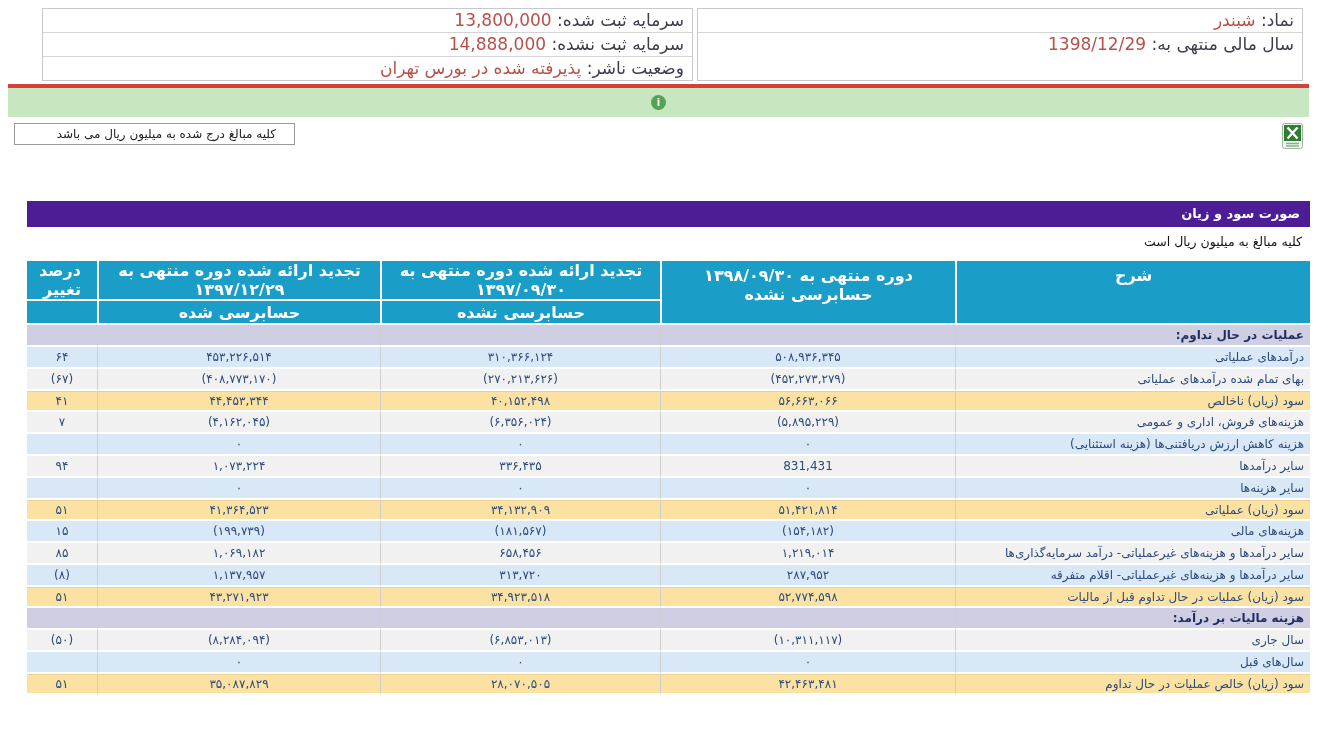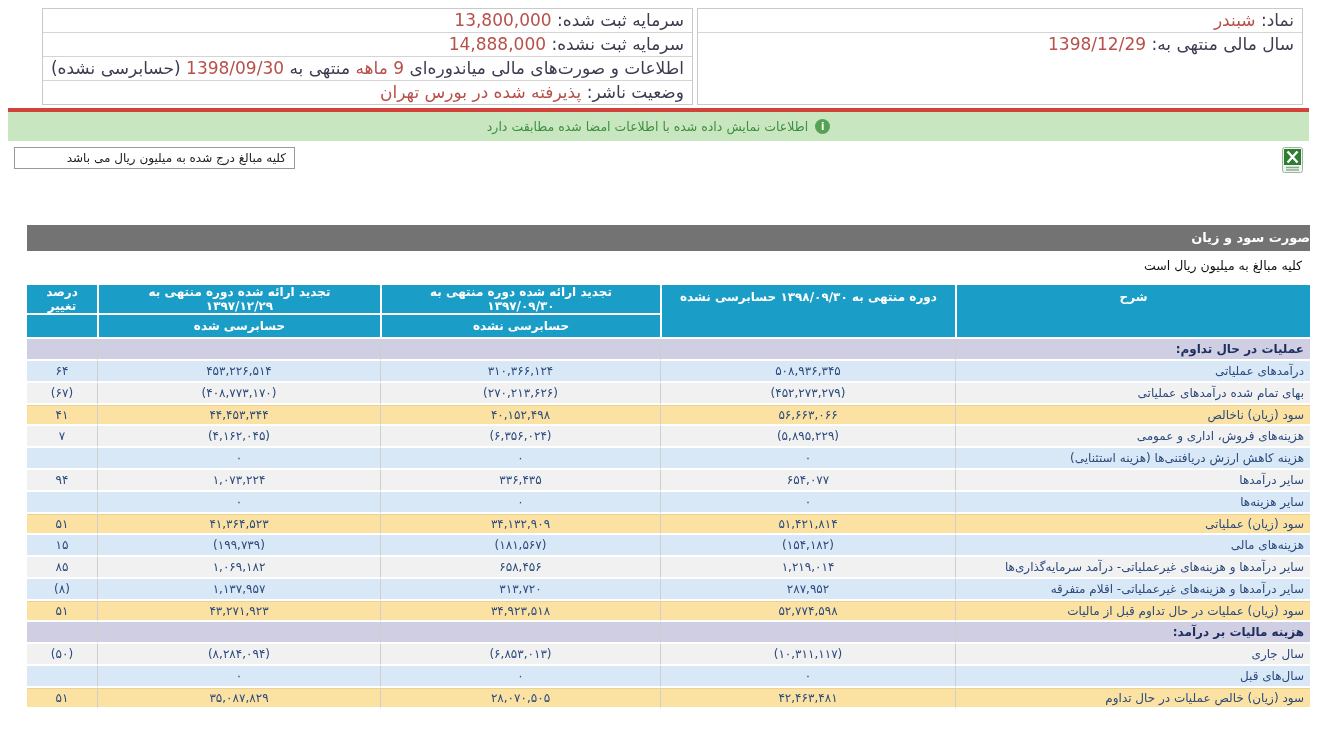--- a/index.html
+++ b/index.html
@@ -16,27 +16,27 @@
   .it-left{width:649px;}
   .info-label{color:#3c3c50;}
   .info-value{color:#b8504a;}
   
   .red-line{height:4px;background:#d2423a;margin:3px 8px 0;}
   .banner{height:29px;margin:0 8px;background:#c8e6bf;display:flex;align-items:center;justify-content:center;gap:7px;color:#3f8f3f;font-size:12.5px;}
   .i-icon{width:15px;height:15px;border-radius:50%;background:#54a354;color:#fff;display:flex;align-items:center;justify-content:center;font-size:10px;font-weight:bold;flex:0 0 auto;}
   
   .tools{margin:6px 14px 0;display:flex;justify-content:space-between;align-items:flex-start;height:28px;}
   .excel-btn{cursor:pointer;display:block;line-height:0;}
-  .unit-box{border:1px solid #999;padding:3px 8px;font-size:12px;color:#222;width:281px;text-align:right;box-sizing:border-box;}
+  .unit-box{border:1px solid #999;padding:3px 18px;font-size:12px;color:#222;width:281px;text-align:right;box-sizing:border-box;}
   
   .statement{margin:50px 7px 0 27px;width:1283px;}
-  .title-bar{height:26px;line-height:26px;background:#737373;color:#fff;font-weight:bold;font-size:13px;padding:0 0;box-sizing:border-box;}
+  .title-bar{height:26px;line-height:26px;background:#4c1d95;color:#fff;font-weight:bold;font-size:13px;padding:0 10px;box-sizing:border-box;}
   .units-bar{height:30px;line-height:30px;background:#fff;font-weight:normal;font-size:12.5px;color:#111;padding:0 8px;}
   table.fin{width:1283px;table-layout:fixed;border-collapse:separate;border-spacing:0;margin-top:4px;font-size:12px;}
-  table.fin th{background:#1a9dc6;color:#fff;font-weight:bold;height:24px;padding:0 16px;border-left:2px solid #fff;box-sizing:border-box;text-align:center;font-size:12px;}
+  table.fin th{background:#1a9dc6;color:#fff;font-weight:bold;height:24px;padding:0 16px;border-left:2px solid #fff;box-sizing:border-box;text-align:center;font-size:16px;}
   table.fin th.rspan{vertical-align:top;padding-top:5px;height:48px;}
   table.fin tr.h1 th.two{border-bottom:2px solid #fff;}
   table.fin th:last-child{border-left:none;}
   table.fin thead tr:last-child th, table.fin th.rspan{border-bottom:2px solid #fff;}
   table.fin td{height:22px;padding:0 6px;border-left:1px solid #cfcfcf;border-bottom:2px solid #fff;box-sizing:border-box;color:#2b4a7d;overflow:hidden;white-space:nowrap;}
   table.fin td:last-child{border-left:none;}
   td.lab{text-align:right;}
   td.val,td.pct{text-align:center;direction:ltr;}
   tr.blue td{background:#d9e8f6;}
   tr.white td{background:#f1f1f1;}
@@ -61,37 +61,29 @@
   <div class="info-table it-left">
     <div class="irow">
       <span class="info-label">سرمایه ثبت شده:</span>
       <span class="info-value">13,800,000</span>
     </div>
     <div class="irow">
       <span class="info-label">سرمایه ثبت نشده:</span>
       <span class="info-value">14,888,000</span>
     </div>
     <div class="irow">
-      <span class="info-label">اطلاعات و صورت‌های مالی میاندوره‌ای</span>
-      <span class="info-value">9 ماهه</span>
-      <span class="info-label">منتهی به</span>
-      <span class="info-value">1398/09/30</span>
-      <span class="info-label">(حسابرسی نشده)</span>
-    </div>
-    <div class="irow">
       <span class="info-label">وضعیت ناشر:</span>
       <span class="info-value">پذیرفته شده در بورس تهران</span>
     </div>
   </div>
 </div>
 
 <div class="red-line"></div>
 <div class="banner">
   <span class="i-icon">i</span>
-  <span>اطلاعات نمایش داده شده با اطلاعات امضا شده مطابقت دارد</span>
 </div>
 
 <div class="tools">
   <span class="excel-btn">
     <svg width="21" height="26" viewBox="0 0 21 26">
       <rect x="0.5" y="0.5" width="20" height="25" rx="2" fill="#eef4ee" stroke="#9bb89b"></rect>
       <rect x="2" y="2" width="17" height="16" fill="#2e7d32"></rect>
       <path d="M5.5 4.5 L15.5 15.5 M15.5 4.5 L5.5 15.5" stroke="#ffffff" stroke-width="2.4"></path>
       <rect x="4" y="19.8" width="13" height="1.4" fill="#8aa98a"></rect>
       <rect x="4" y="22.3" width="13" height="1.4" fill="#8aa98a"></rect>
@@ -164,21 +156,21 @@
       </tr>
       <tr class="blue">
         <td class="lab">هزینه کاهش ارزش دریافتنی‌ها (هزینه استثنایی)</td>
         <td class="val">۰</td>
         <td class="val">۰</td>
         <td class="val">۰</td>
         <td class="pct"></td>
       </tr>
       <tr class="white">
         <td class="lab">سایر درآمدها</td>
-        <td class="val">۶۵۴,۰۷۷</td>
+        <td class="val">831,431</td>
         <td class="val">۳۳۶,۴۳۵</td>
         <td class="val">۱,۰۷۳,۲۲۴</td>
         <td class="pct">۹۴</td>
       </tr>
       <tr class="blue">
         <td class="lab">سایر هزینه‌ها</td>
         <td class="val">۰</td>
         <td class="val">۰</td>
         <td class="val">۰</td>
         <td class="pct"></td>

